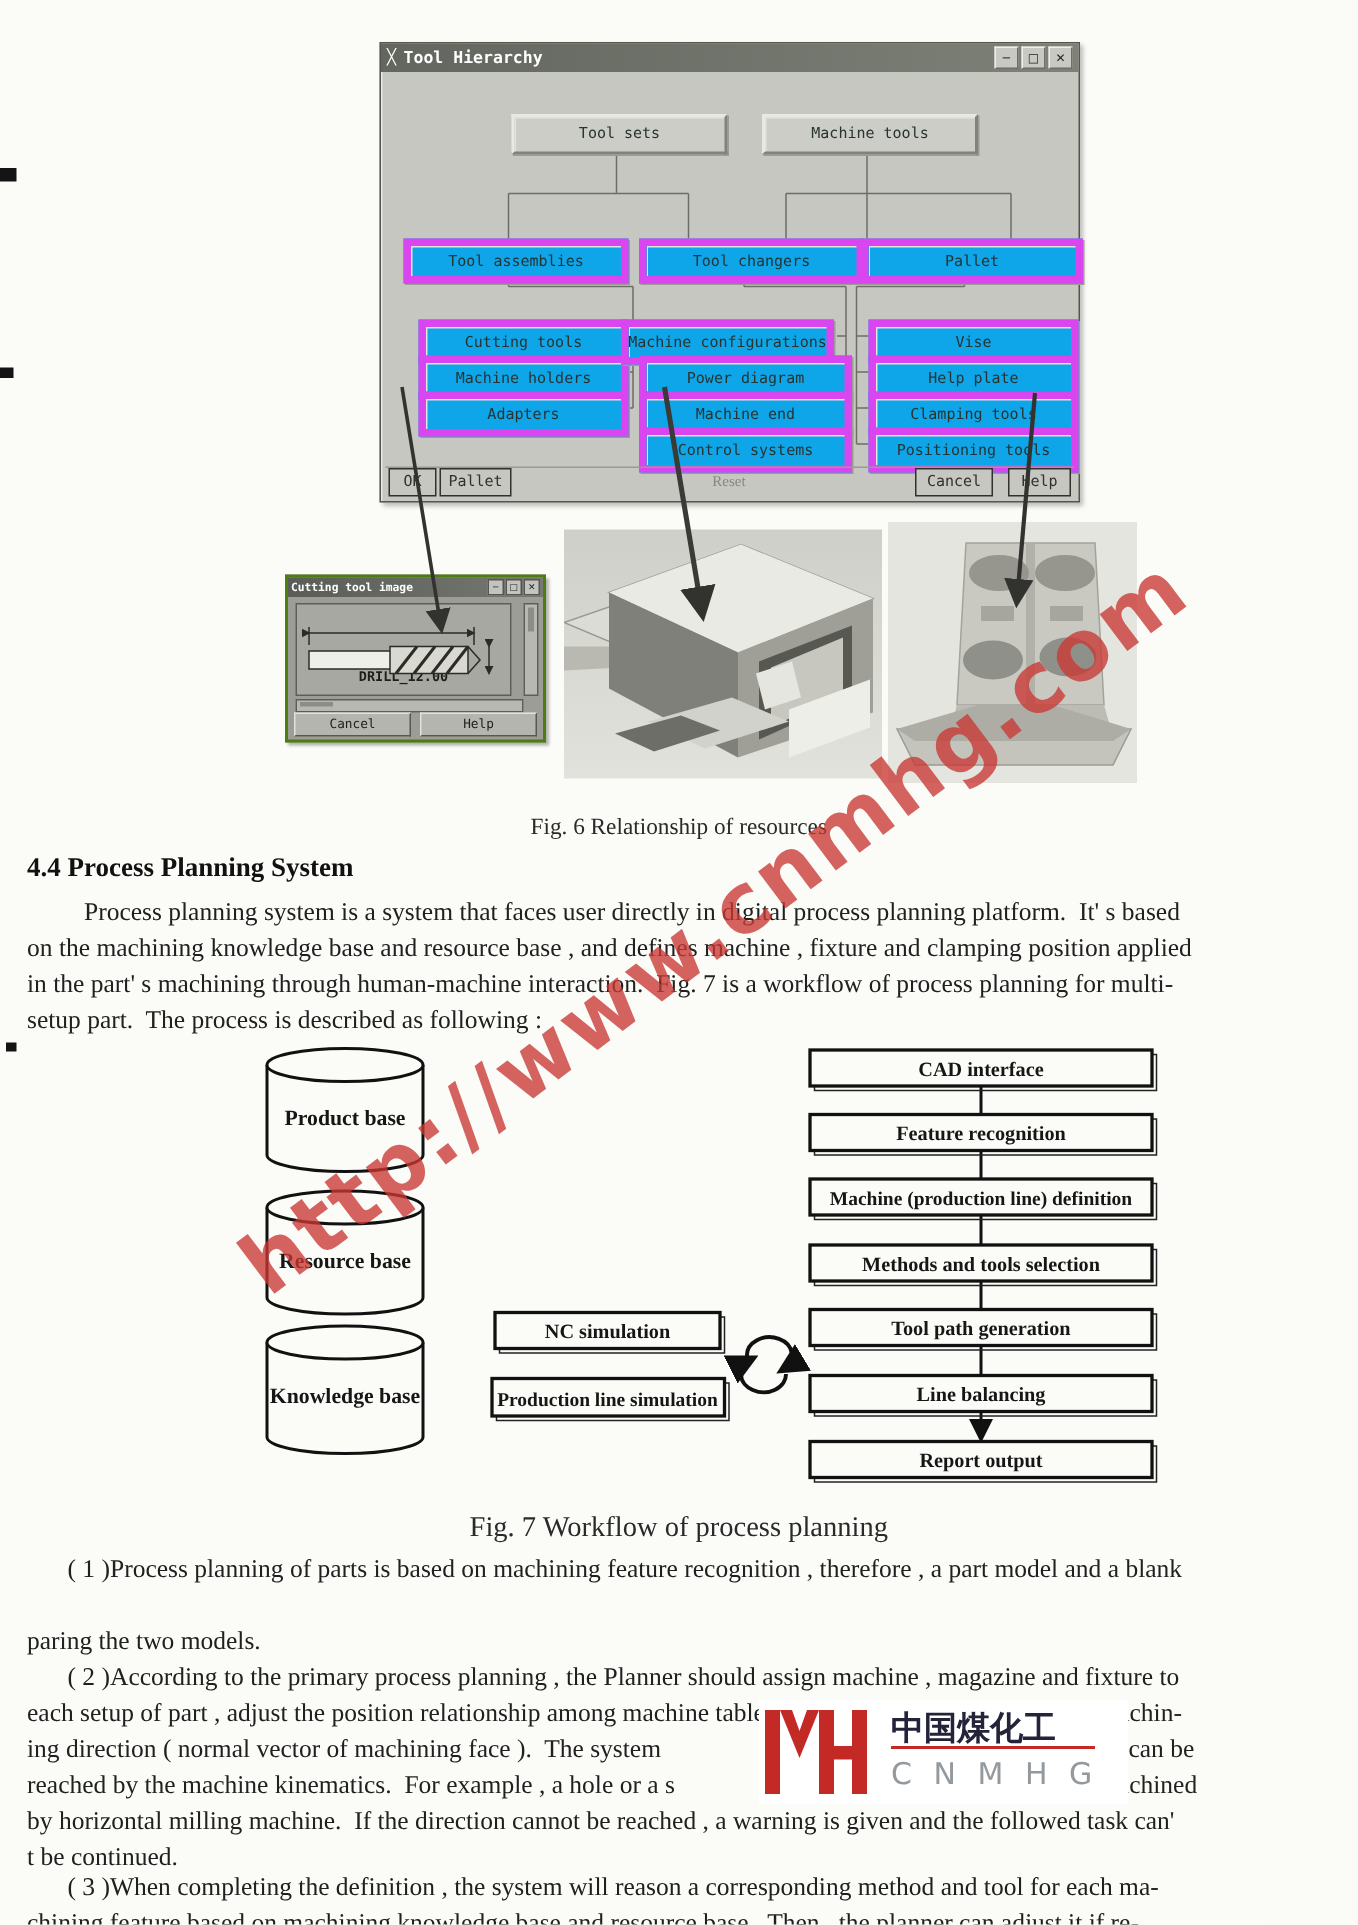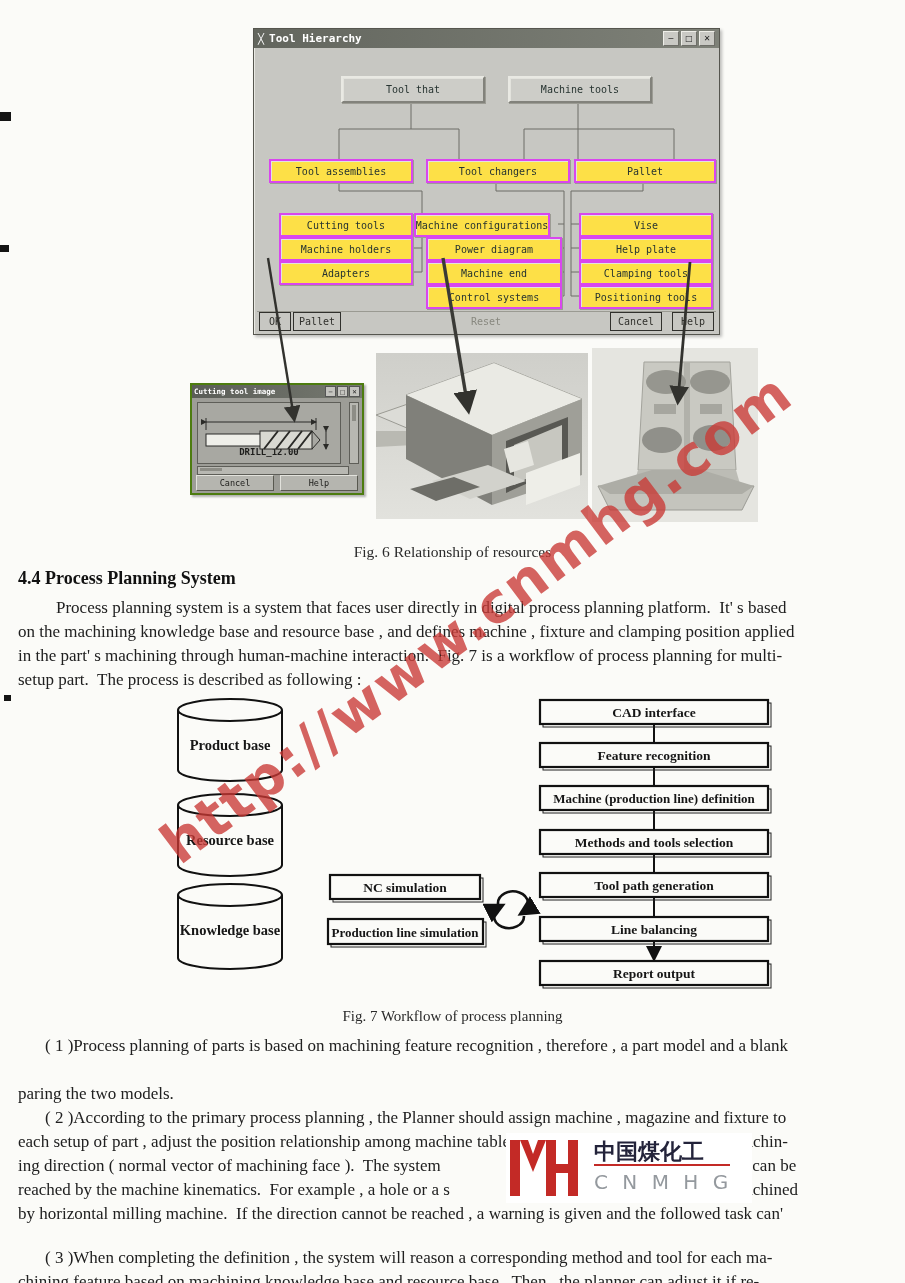--- a/index.html
+++ b/index.html
@@ -12,28 +12,28 @@
   
   .win{position:absolute;background:#c7c7c2;border:1px solid #56564f;
        box-shadow:inset 1px 1px 0 #e9e9e3,2px 2px 3px rgba(0,0,0,.25);}
   .titlebar{height:19px;background:linear-gradient(90deg,#63665e,#7e8178);color:#fff;
        font:bold 11px "DejaVu Sans Mono",monospace;display:flex;align-items:center;padding:0 4px;}
   .titlebar .ticon{margin-right:5px;font-size:10px;}
   .titlebar .tt{flex:1;}
   .wbtn{width:14px;height:13px;background:#c9c9c4;border:1px solid;
        border-color:#efefe9 #6e6e68 #6e6e68 #efefe9;color:#222;margin-left:2px;
        font:bold 8px "DejaVu Sans",sans-serif;display:flex;align-items:center;justify-content:center;}
-  .thbox{position:absolute;height:20px;background:#fde047;border:2px solid #d946ef;
+  .thbox{position:absolute;height:20px;background:#0ea5e9;border:5px solid #d946ef;
        box-shadow:inset 1px 1px 0 #e3e3dd,1px 1px 0 #9c9c94;color:#273431;
        font:10px "DejaVu Sans Mono",monospace;display:flex;align-items:center;justify-content:center;white-space:nowrap;}
   .l1{height:23px;border:2px solid;border-color:#e9e9e3 #82827b #82827b #e9e9e3;background:#cdcdc8;}
   .thbtn{position:absolute;top:0;height:17px;background:#c7c7c2;border:1px solid;
        border-color:#ececе6 #6f6f68 #6f6f68 #ececе6;color:#30302c;
        font:10px "DejaVu Sans Mono",monospace;display:flex;align-items:center;justify-content:center;}
-  .thbtn.flat{border-color:transparent;background:transparent;color:#88887f;}
+  .thbtn.flat{border-color:transparent;background:transparent;color:#88887f;font-family:Liberation Serif, serif;}
   .btnbar{position:absolute;left:3px;right:3px;bottom:3px;height:19px;border-top:1px solid #9a9a92;}
   
   .ctwin{position:absolute;left:190px;top:383px;width:170px;height:108px;background:#9d9d97;
        border:2px solid #4d7c0f;box-shadow:2px 2px 2px rgba(0,0,0,.3);}
   .cttitle{height:13px;background:linear-gradient(90deg,#5a5d57,#767970);color:#fff;
        font:bold 7.5px "DejaVu Sans Mono",monospace;display:flex;align-items:center;padding:0 2px;}
   .ctb{width:9px;height:9px;margin-left:1px;background:#c4c4bf;border:1px solid #555;
        font:6px "DejaVu Sans",sans-serif;display:flex;align-items:center;justify-content:center;color:#222;}
   .ctdraw{position:absolute;left:5px;top:17px;width:142px;height:60px;background:#a8a8a2;border:1px solid #5e5e58;}
   .ctlabel{position:absolute;left:0;top:2px;width:100%;text-align:center;
@@ -78,21 +78,21 @@
     <svg width="465" height="286" style="position:absolute;left:0;top:19px">
       <g stroke="#6d6d66" stroke-width="1" fill="none">
         <path d="M157 53 V81 M85 81 H205 M85 81 V111 M205 81 V111"></path>
         <path d="M324 53 V81 M270 81 H420 M270 81 V111 M324 81 V111 M420 81 V111"></path>
         <path d="M85 133 V143 M85 143 H168 M168 143 V224 M155 176 H168 M155 200 H168 M155 224 H168"></path>
         <path d="M242 133 V143 M242 143 H310 M310 143 V248 M304 176 H310 M304 200 H310 M304 224 H310 M304 248 H310"></path>
         <path d="M389 133 V143 M389 143 H317 M317 143 V248 M317 176 H325 M317 200 H325 M317 224 H325 M317 248 H325"></path>
       </g>
     </svg>
 
-    <div class="thbox l1" style="left:87px;top:47px;width:140px">Tool that</div>
+    <div class="thbox l1" style="left:87px;top:47px;width:140px">Tool sets</div>
     <div class="thbox l1" style="left:254px;top:47px;width:140px">Machine tools</div>
 
     <div class="thbox" style="left:15px;top:130px;width:140px">Tool assemblies</div>
     <div class="thbox" style="left:172px;top:130px;width:140px">Tool changers</div>
     <div class="thbox" style="left:320px;top:130px;width:138px">Pallet</div>
 
     <div class="thbox" style="left:25px;top:184px;width:130px">Cutting tools</div>
     <div class="thbox" style="left:25px;top:208px;width:130px">Machine holders</div>
     <div class="thbox" style="left:25px;top:232px;width:130px">Adapters</div>
 
@@ -262,30 +262,31 @@
     </g>
     <text class="f7t" x="504" y="27" font-size="13.5" text-anchor="middle">CAD interface</text>
     <text class="f7t" x="504" y="70" font-size="13.5" text-anchor="middle">Feature recognition</text>
     <text class="f7t" x="504" y="113" font-size="13" text-anchor="middle">Machine (production line) definition</text>
     <text class="f7t" x="504" y="157" font-size="13.5" text-anchor="middle">Methods and tools selection</text>
     <text class="f7t" x="504" y="200" font-size="13.5" text-anchor="middle">Tool path generation</text>
     <text class="f7t" x="504" y="244" font-size="13.5" text-anchor="middle">Line balancing</text>
     <text class="f7t" x="504" y="288" font-size="13.5" text-anchor="middle">Report output</text>
   </svg>
 
-  <div class="caption" style="top:1008px;font-size:15px">Fig. 7   Workflow of process planning</div>
+  <div class="caption" style="top:1008px;font-size:19px">Fig. 7   Workflow of process planning</div>
 
   <div class="tl" style="top:1034px;padding-left:27px">( 1 )Process planning of parts is based on machining feature recognition , therefore , a part model and a blank</div>
   <div class="tl" style="top:1082px">paring the two models.</div>
 
   <div class="tl" style="top:1106px;padding-left:27px">( 2 )According to the primary process planning , the Planner should assign machine , magazine and fixture to</div>
   <div class="tl" style="top:1130px">each setup of part , adjust the position relationship among machine table , fixture and part and define the machin-</div>
   <div class="tl" style="top:1154px">ing direction ( normal vector of machining face ).  The system                                              chosen direction can be</div>
   <div class="tl" style="top:1178px">reached by the machine kinematics.  For example , a hole or a s                                             part can' t be machined</div>
   <div class="tl" style="top:1202px">by horizontal milling machine.  If the direction cannot be reached , a warning is given and the followed task can'</div>
+  <div class="tl" style="top:1226px">t be continued.</div>
 
   <div class="tl" style="top:1246px;padding-left:27px">( 3 )When completing the definition , the system will reason a corresponding method and tool for each ma-</div>
   <div class="tl" style="top:1270px">chining feature based on machining knowledge base and resource base.  Then , the planner can adjust it if re-</div>
 
   <div id="watermark">http://www.cnmhg.com</div>
 
   <div id="logo">
     <svg width="72" height="56" style="position:absolute;left:4px;top:7px">
       <g fill="#c32a26">
         <rect x="0" y="0" width="10" height="56"></rect>

